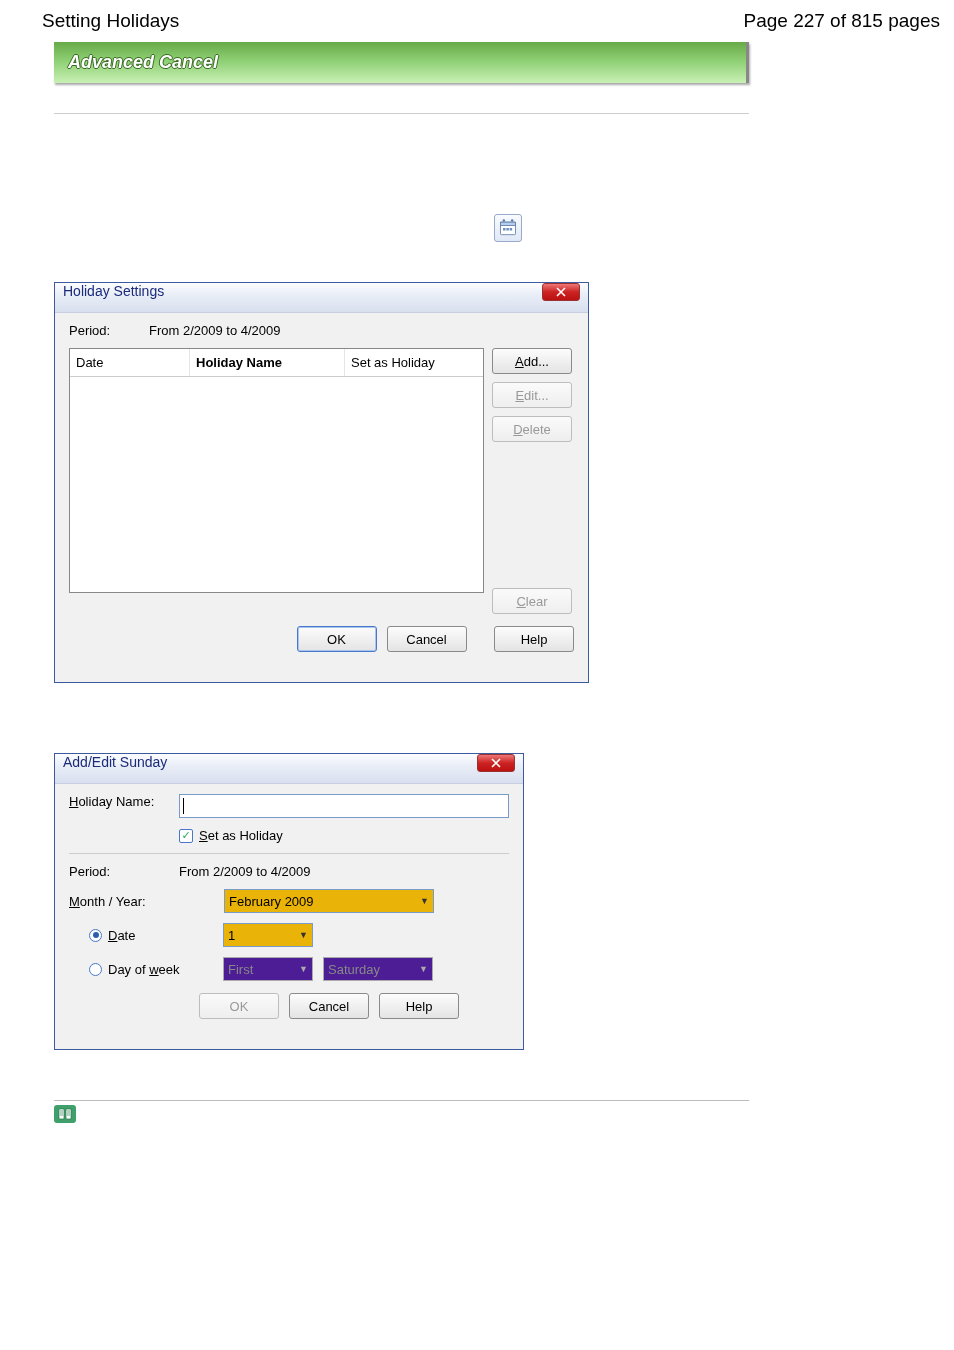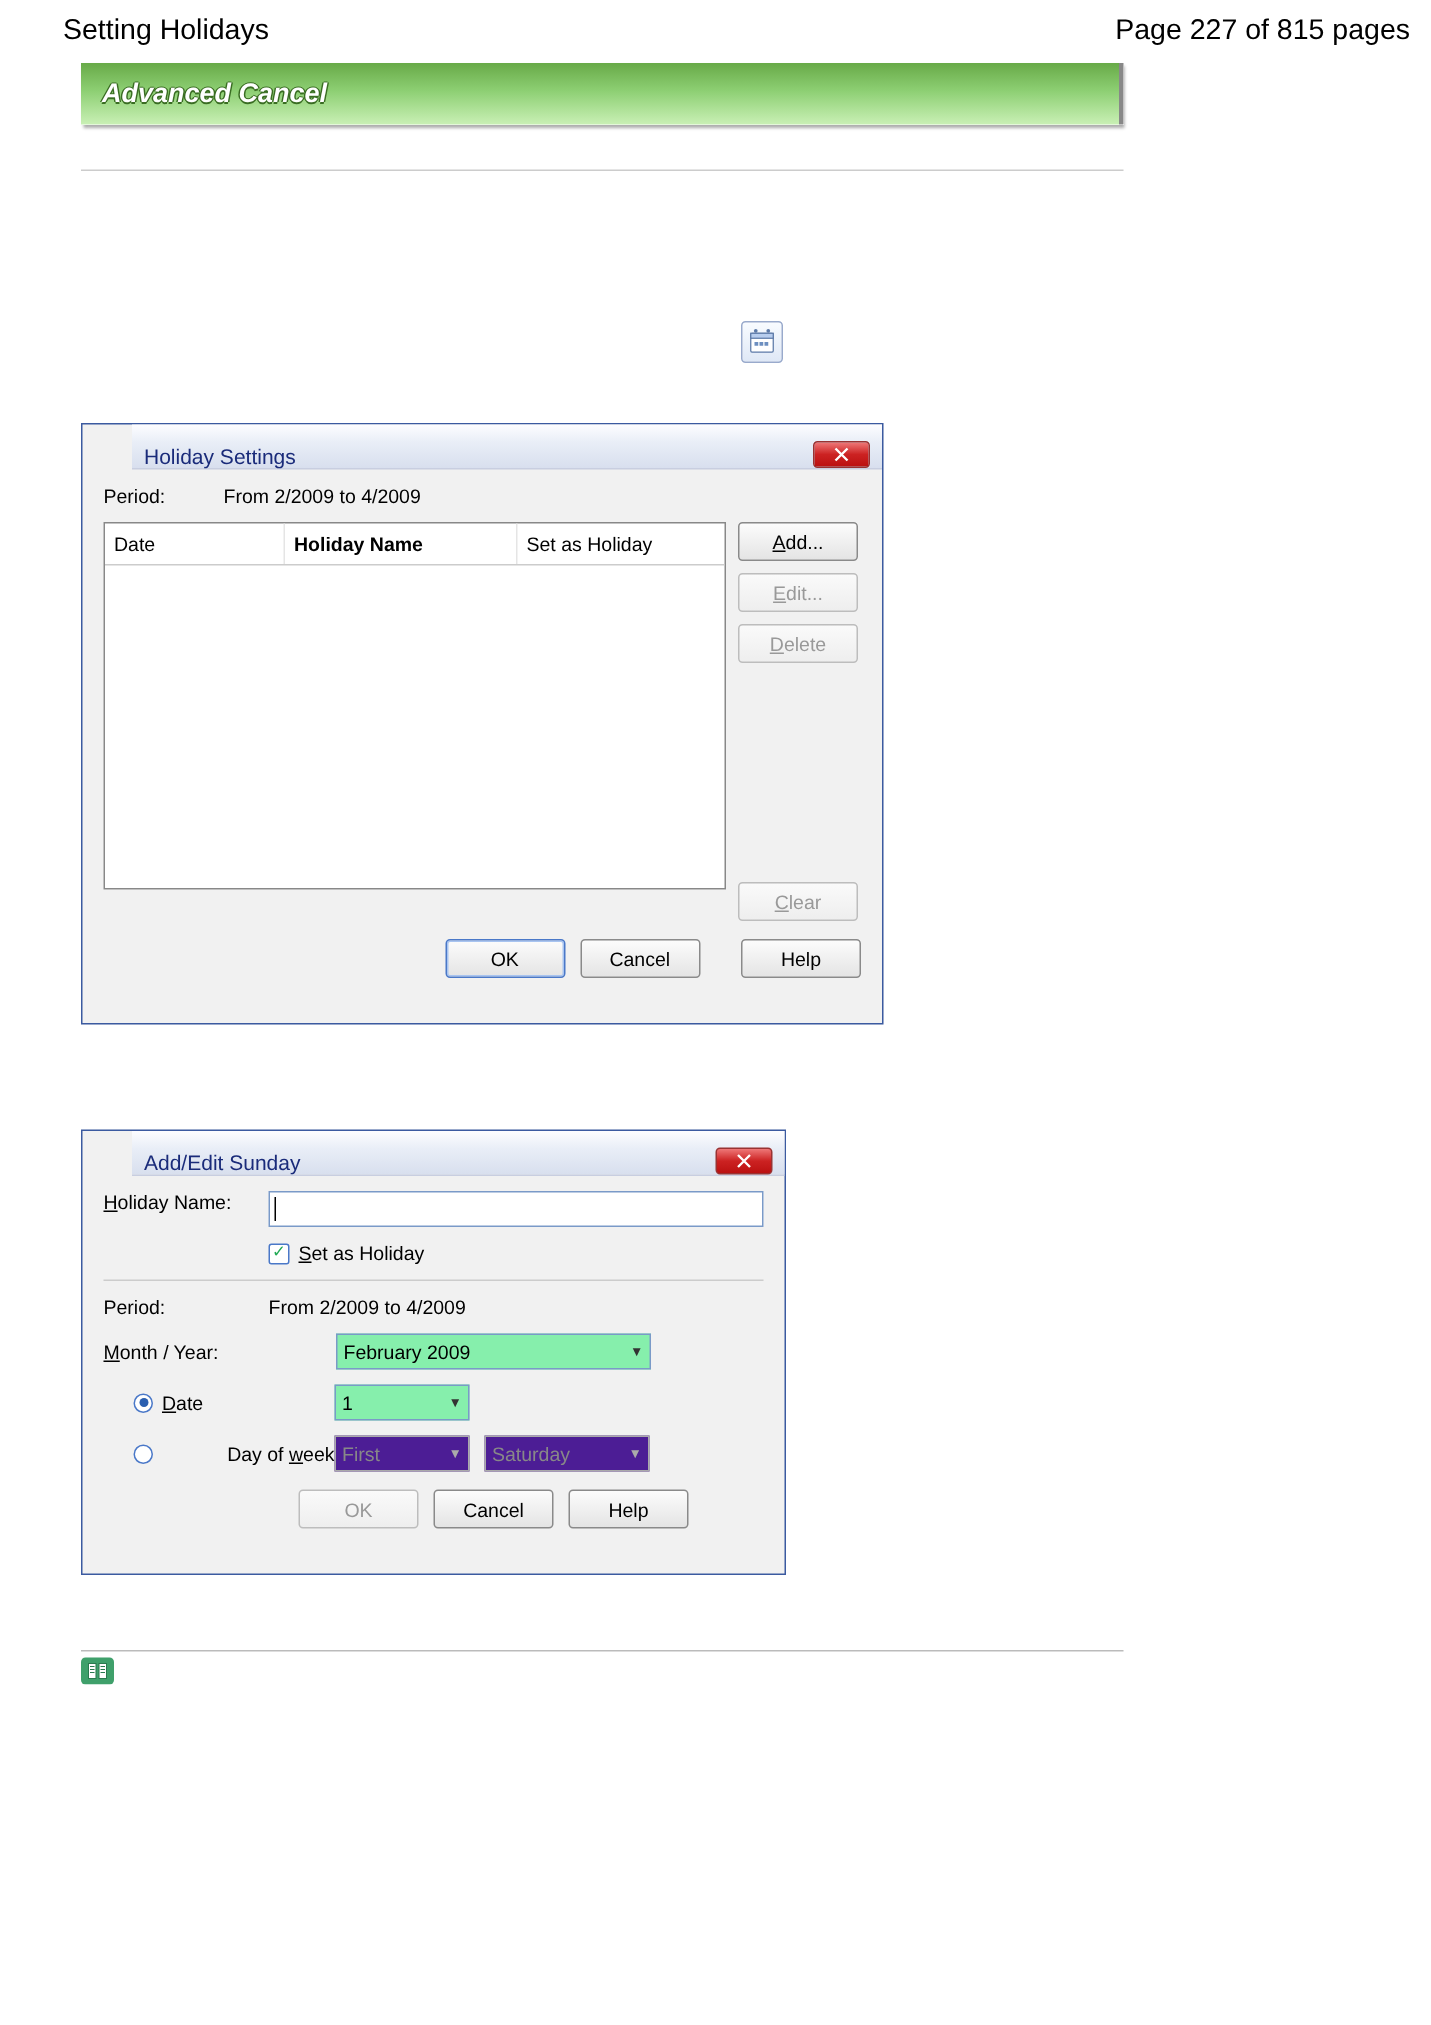--- a/index.html
+++ b/index.html
@@ -62,26 +62,25 @@
       border: 1px solid #3b5aa0;
       background: #f1f1f1;
       position: relative;
       box-shadow: 0 0 0 0;
     }
     .win-titlebar {
       height: 30px;
       background: linear-gradient(to bottom,#fdfdff 0%,#e9eef7 40%,#d8dfee 100%);
       border-bottom: 1px solid #c8cee0;
       display: flex;
-      align-items: flex-end;
+      align-items: flex-start;
       justify-content: space-between;
       padding: 0 8px;
       font-size: 14px;
       color: #1a2b7a;
-      margin-left: 33px;
     }
     .win-close {
       width: 38px;
       height: 18px;
       border-radius: 3px;
       background: linear-gradient(to bottom,#e77,#c22 50%,#b11);
       border: 1px solid #933;
       display:flex;align-items:center;justify-content:center;
       color:#fff;font-weight:bold;font-size:11px;
     }
@@ -131,21 +130,21 @@
       padding:0 4px;
       position:relative;
     }
     .text-input .caret {
       position:absolute; left:3px; top:3px; width:1px; height:16px; background:#000;
     }
     .chk { width:14px;height:14px;border:1px solid #4a78c8;border-radius:2px;display:inline-flex;align-items:center;justify-content:center;margin-right:6px;background:#fff;}
     .chk.checked::after { content:"✓"; font-size:11px; color:#2a5; line-height:1; }
     .sep { border-top:1px solid #ccc; margin:10px 0;}
     .dropdown {
-      height:24px; border:1px solid #7a9ac8; background:#86efac; display:inline-flex; align-items:center; justify-content:space-between; padding:0 4px; font-size:13px;
+      height:24px; border:1px solid #7a9ac8; background:#eab308; display:inline-flex; align-items:center; justify-content:space-between; padding:0 4px; font-size:13px;
     }
     .dropdown .arrow { font-size:9px; color:#333;}
     .dropdown.disabled { color:#888; border-color:#aaa; background:#4c1d95;text-align:center;}
     .dropdown.disabled .arrow { color:#aaa;}
     .radio { width:13px;height:13px;border:1px solid #4a78c8;border-radius:50%;display:inline-flex;align-items:center;justify-content:center;margin-right:6px;background:#fff;}
     .radio.checked::after{content:"";width:6px;height:6px;border-radius:50%;background:#2a5fb0;}
     .footer-bar {
       width:695px; display:flex; align-items:center; border-top:1px solid #bbb;
       margin-top:20px; padding-top:4px;
     }
@@ -259,21 +258,21 @@
       <div class="field-row" style="margin-left:20px;">
         <span class="radio checked"></span>
         <span style="width:115px;"><span class="u">D</span>ate</span>
         <div class="dropdown" style="width:90px;">
           <span>1</span>
           <span class="arrow">▼</span>
         </div>
       </div>
       <div class="field-row" style="margin-left:20px;">
         <span class="radio"></span>
-        <span style="width:115px;text-align:right;">Day of <span class="u">w</span>eek</span>
+        <span style="width:115px;">Day of <span class="u">w</span>eek</span>
         <div class="dropdown disabled" style="width:90px;">
           <span>First</span>
           <span class="arrow">▼</span>
         </div>
         <div style="width:10px;"></div>
         <div class="dropdown disabled" style="width:110px;">
           <span>Saturday</span>
           <span class="arrow">▼</span>
         </div>
       </div>

